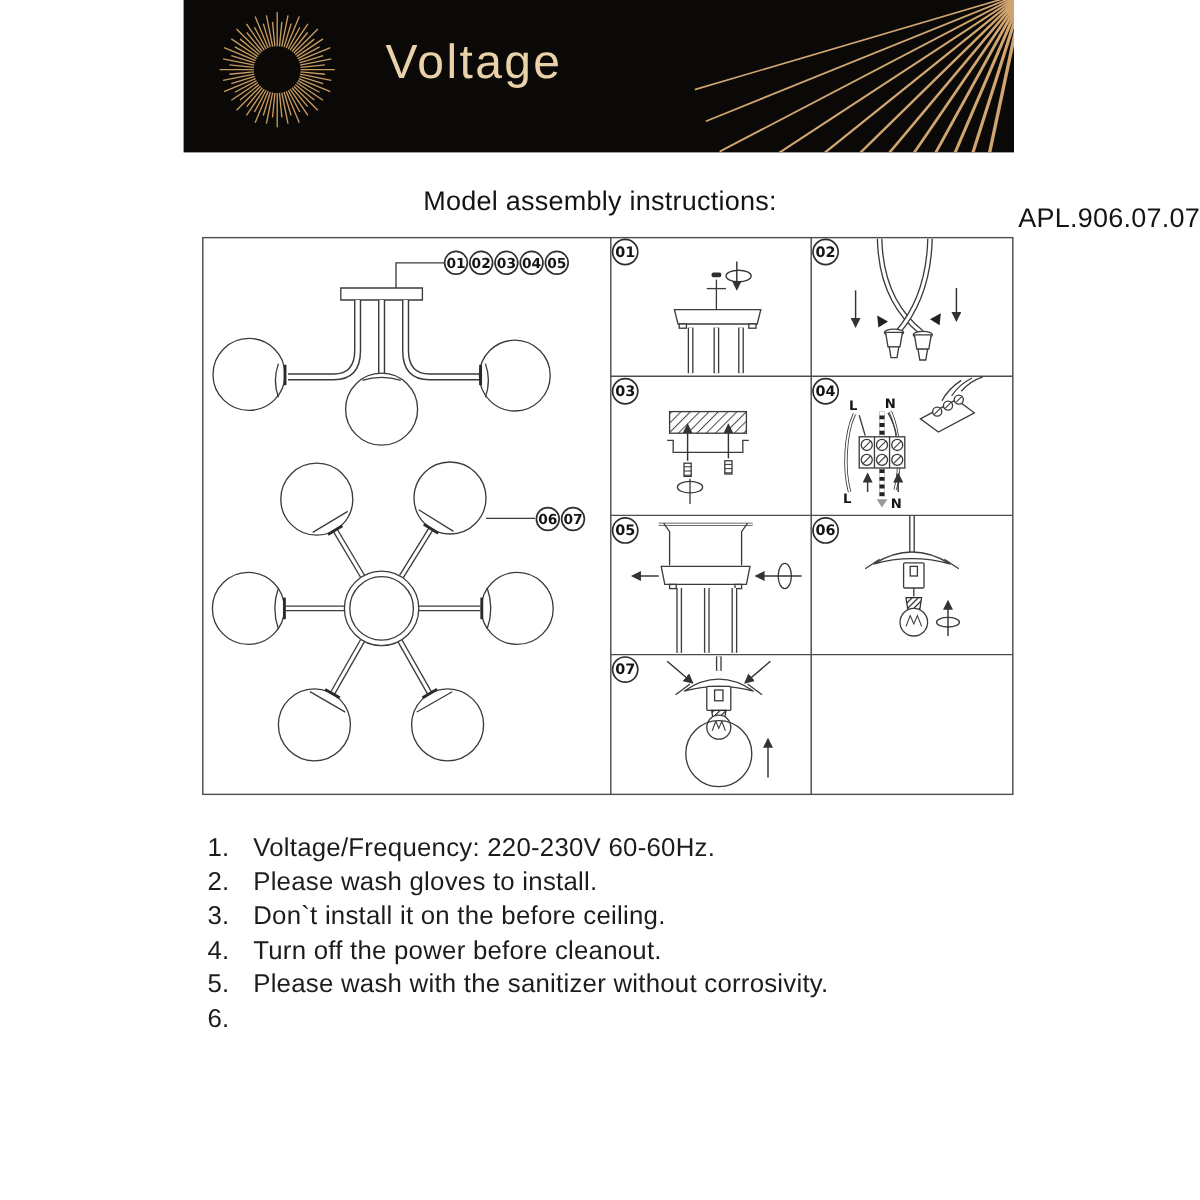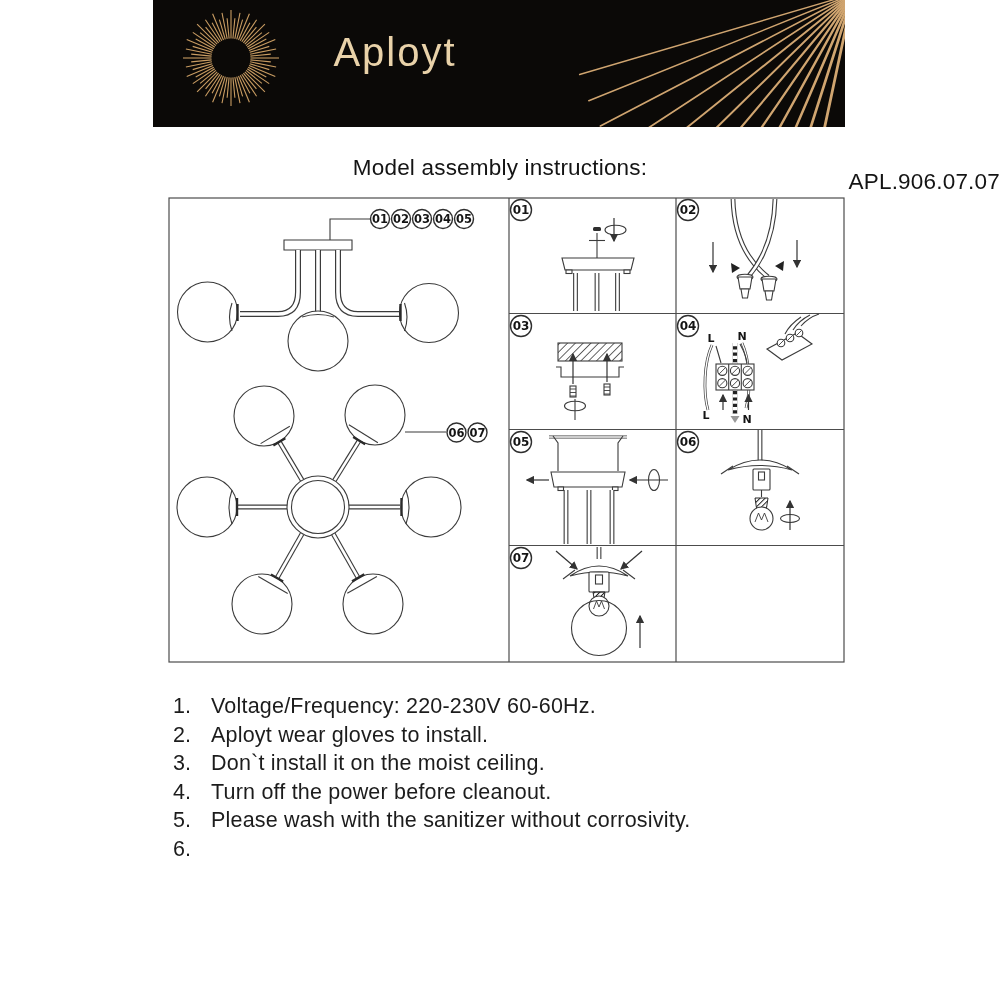--- a/index.html
+++ b/index.html
@@ -124,21 +124,21 @@
           <line x1="700" y1="-6" x2="539.0" y2="229.2" stroke-width="2.28"></line>
           <line x1="700" y1="-6" x2="516.8" y2="212.3" stroke-width="2.15"></line>
           <line x1="700" y1="-6" x2="496.4" y2="193.4" stroke-width="2.02"></line>
           <line x1="700" y1="-6" x2="477.9" y2="172.6" stroke-width="1.89"></line>
           <line x1="700" y1="-6" x2="461.5" y2="150.1" stroke-width="1.76"></line>
           <line x1="700" y1="-6" x2="447.4" y2="126.0" stroke-width="1.63"></line>
           <line x1="700" y1="-6" x2="435.8" y2="100.8" stroke-width="1.50"></line>
           <line x1="700" y1="-6" x2="426.6" y2="74.5" stroke-width="1.37"></line>
         </g>
     </svg>
-    <div class="brand">Aployt</div>
+    <div class="brand">Voltage</div>
   </div>
 
   <div class="title1">Model assembly instructions:</div>
   <div class="title2">APL.906.07.07</div>
 
   <svg class="diagram" viewBox="168 197 677 466">
     <defs>
       <marker id="ah" viewBox="0 0 10 10" refX="8.5" refY="5" markerWidth="7" markerHeight="7" orient="auto-start-reverse">
           <path d="M0,0 L10,5 L0,10 Z" fill="#333"></path>
         </marker>
@@ -405,25 +405,25 @@
     </g>
   </svg>
 
   <div class="instructions">
     <div class="irow">
         <span class="inum">1.</span>
         <span class="itxt">Voltage/Frequency: 220-230V 60-60Hz.</span>
       </div>
     <div class="irow">
         <span class="inum">2.</span>
-        <span class="itxt">Aployt wear gloves to install.</span>
+        <span class="itxt">Please wash gloves to install.</span>
       </div>
     <div class="irow">
         <span class="inum">3.</span>
-        <span class="itxt">Don`t install it on the moist ceiling.</span>
+        <span class="itxt">Don`t install it on the before ceiling.</span>
       </div>
     <div class="irow">
         <span class="inum">4.</span>
         <span class="itxt">Turn off the power before cleanout.</span>
       </div>
     <div class="irow">
         <span class="inum">5.</span>
         <span class="itxt">Please wash with the sanitizer without corrosivity.</span>
       </div>
     <div class="irow">

